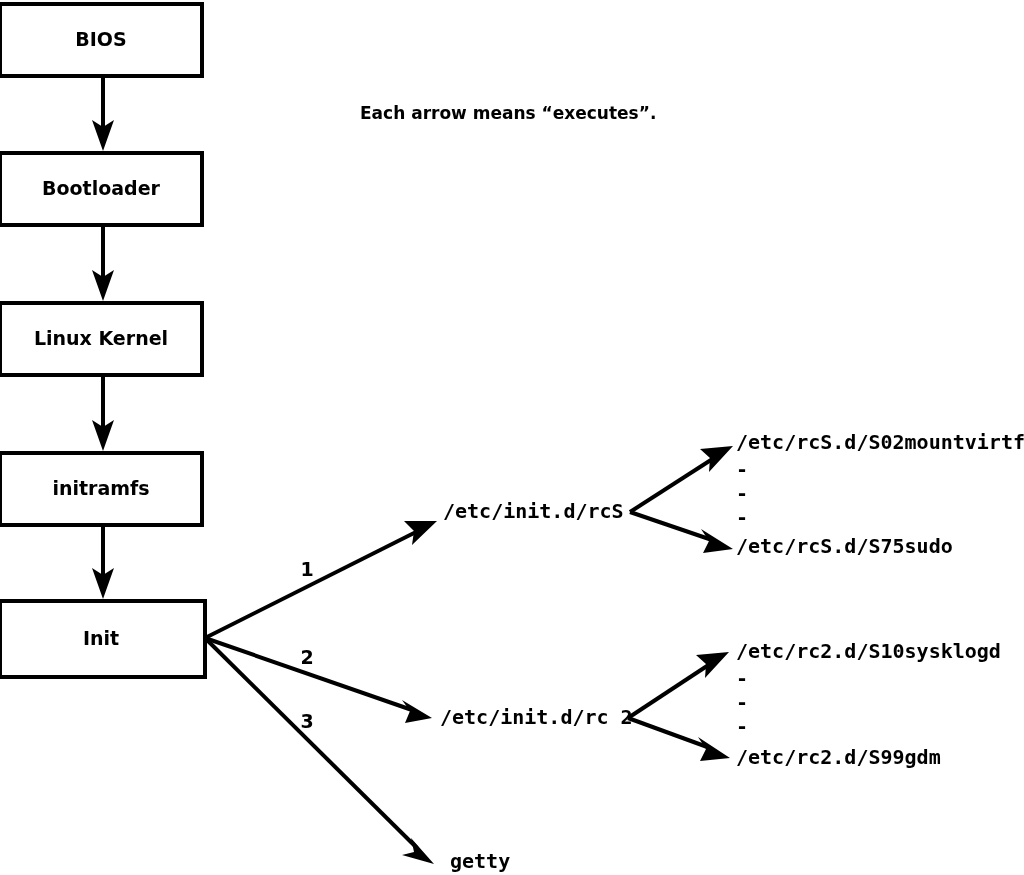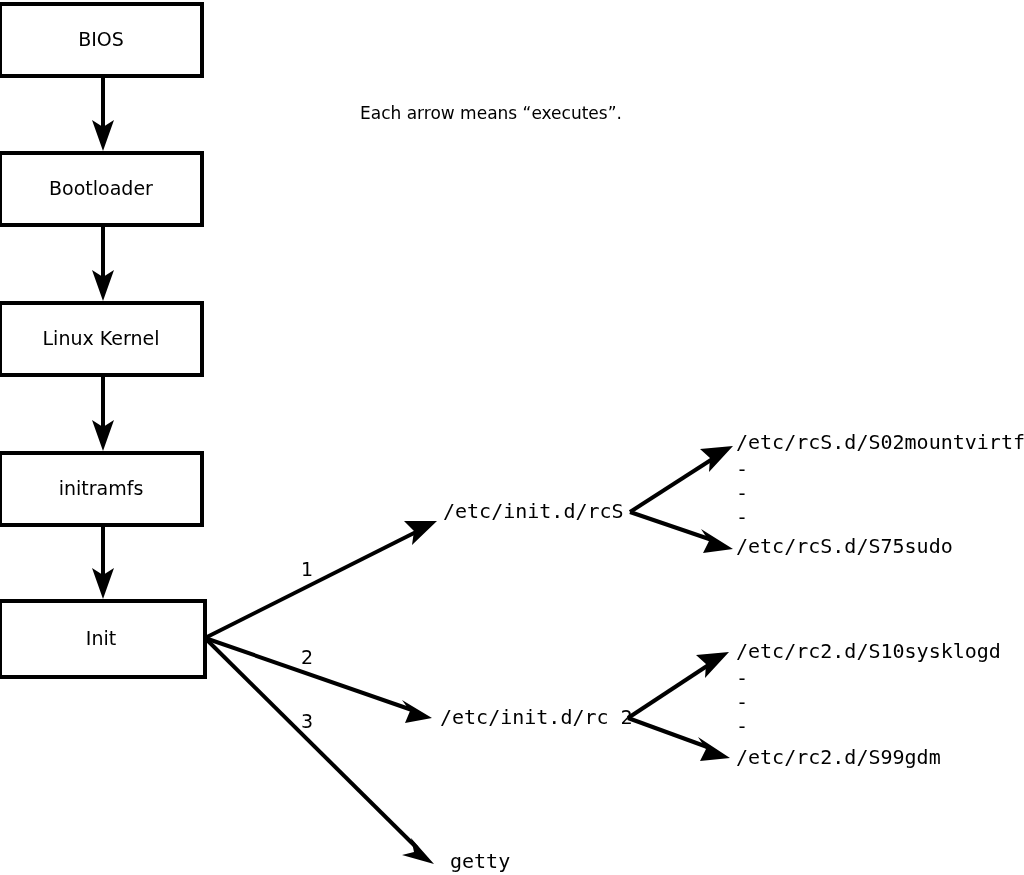--- a/index.html
+++ b/index.html
@@ -11,20 +11,21 @@
     width: 1024px;
     height: 875px;
     overflow: hidden;
     font-family: "DejaVu Sans", sans-serif;
   }
   #diagram-root {
     position: relative;
     width: 1024px;
     height: 875px;
     background: #ffffff;
+    font-weight: bold;
   }
   svg.diagram-canvas {
     position: absolute;
     left: 0;
     top: 0;
     width: 1024px;
     height: 875px;
     display: block;
   }
   .box-rect {

